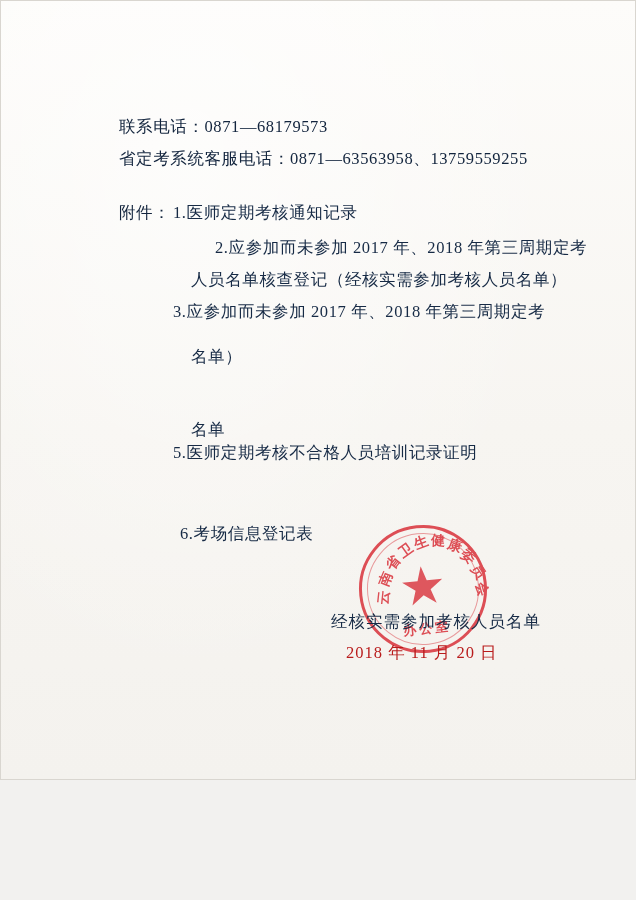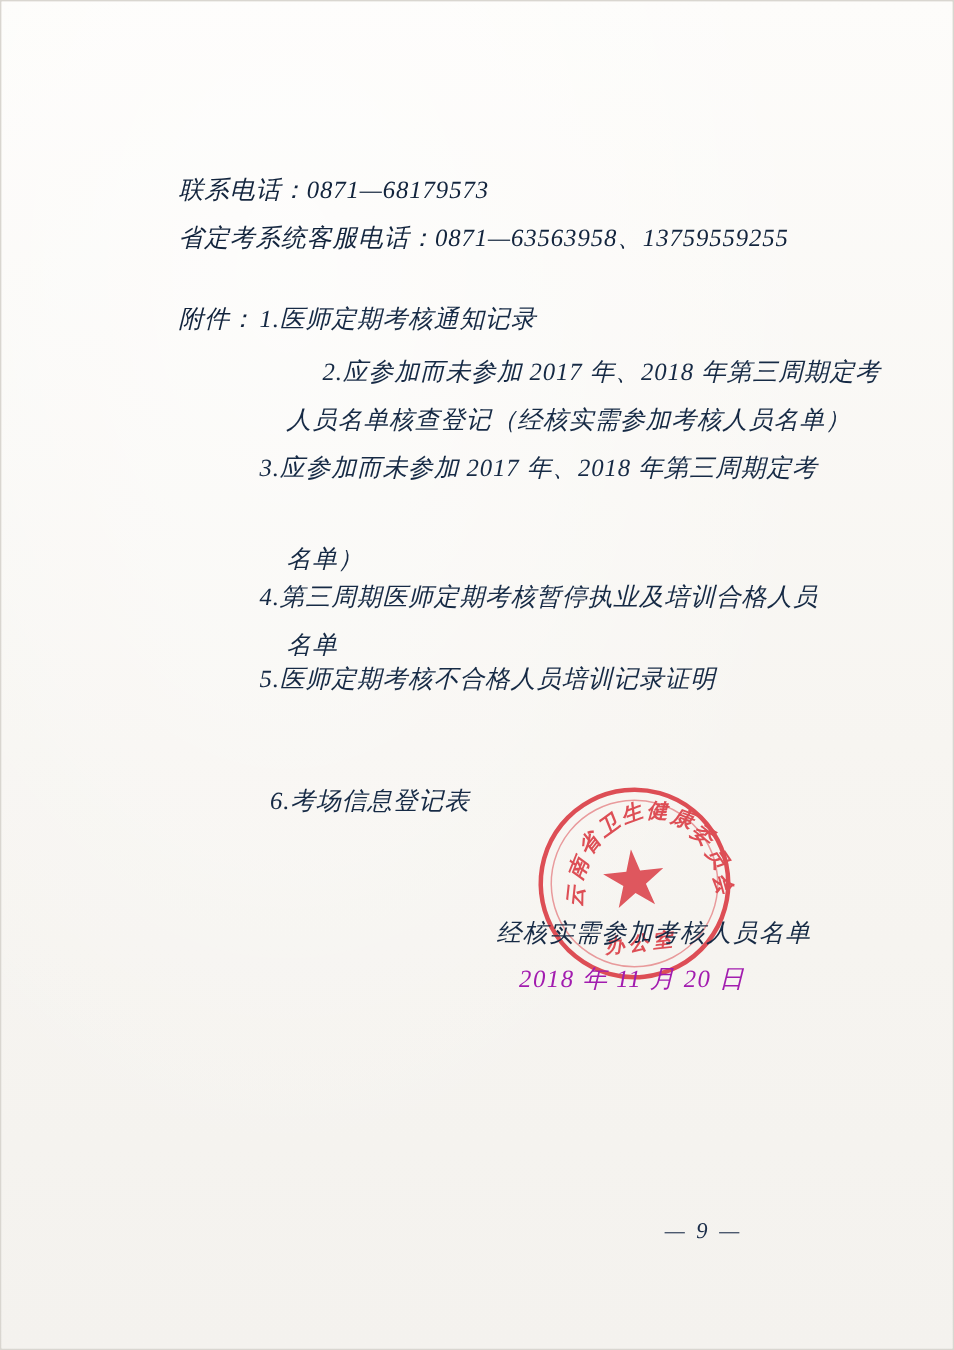--- a/index.html
+++ b/index.html
@@ -8,26 +8,25 @@
   }
   body {
     width: 636px;
     height: 900px;
     background: #f2f1ef;
     font-family: "Liberation Serif", serif;
   }
   .page {
     position: relative;
     width: 636px;
-    height: 900px;
+    height: 780px;
     background: #fbfaf8;
     overflow: hidden;
     border: 1px solid #d9d6d0;
     box-sizing: border-box;
-    font-style: italic;
   }
   
   .page::before {
     content: "";
     position: absolute;
     inset: 0;
     background:
       radial-gradient(ellipse at 30% 20%, rgba(255,255,255,0.55), rgba(245,243,239,0) 60%),
       linear-gradient(180deg, #fdfcfa 0%, #f7f5f1 55%, #f4f2ee 100%);
     pointer-events: none;
@@ -51,28 +50,28 @@
   .contact-2 { left: 118px; top: 147px; text-align: right; }
 
   .attach-label { left: 118px; top: 201px; }
 
   .item { position: absolute; color: #162a45; font-size: 16.5px; letter-spacing: 0.6px; white-space: nowrap; }
   .i1 { left: 172px; top: 201px; }
   .i2a { left: 172px; top: 236px; margin-left: 42px; }
   .i2b { left: 190px; top: 268px; }
   .i3a { left: 172px; top: 300px; }
   .i3b { left: 190px; top: 331px; }
-  .i3c { left: 190px; top: 361px; }
+  .i3c { left: 190px; top: 345px; }
   .i4a { left: 172px; top: 386px; }
   .i4b { left: 190px; top: 418px; }
   .i5 { left: 172px; top: 441px; }
   .i6 { left: 179px; top: 474px; margin-top: 48px; }
 
   .signer { position: absolute; left: 330px; top: 610px; font-size: 16.5px; color: #162a45; letter-spacing: 1px; white-space: nowrap; }
-  .date { position: absolute; left: 345px; top: 641px; font-size: 16.5px; color: #a21caf; letter-spacing: 1px; white-space: nowrap; }
+  .date { position: absolute; left: 345px; top: 641px; font-size: 16.5px; color: #b91c1c; letter-spacing: 1px; white-space: nowrap; }
 
   .page-number {
     position: absolute;
     left: 0;
     right: 0;
     top: 812px;
     text-align: center;
     font-size: 15px;
     color: #1b2d49;
     letter-spacing: 2px;
@@ -164,23 +163,20 @@
       <span>人员名单核查登记（经核实需参加考核人员名单）</span>
     </div>
 
     <div class="item i3a">
       <span>3.</span><span>应参加而未参加 2017 年、2018 年第三周期定考</span>
     </div>
     <div class="item i3c">
       <span>名单）</span>
     </div>
 
-    <div class="item i4a">
-      <span>4.</span><span>第三周期医师定期考核暂停执业及培训合格人员</span>
-    </div>
     <div class="item i4b">
       <span>名单</span>
     </div>
 
     <div class="item i5">
       <span>5.</span><span>医师定期考核不合格人员培训记录证明</span>
     </div>
 
     <div class="item i6">
       <span>6.</span><span>考场信息登记表</span>

